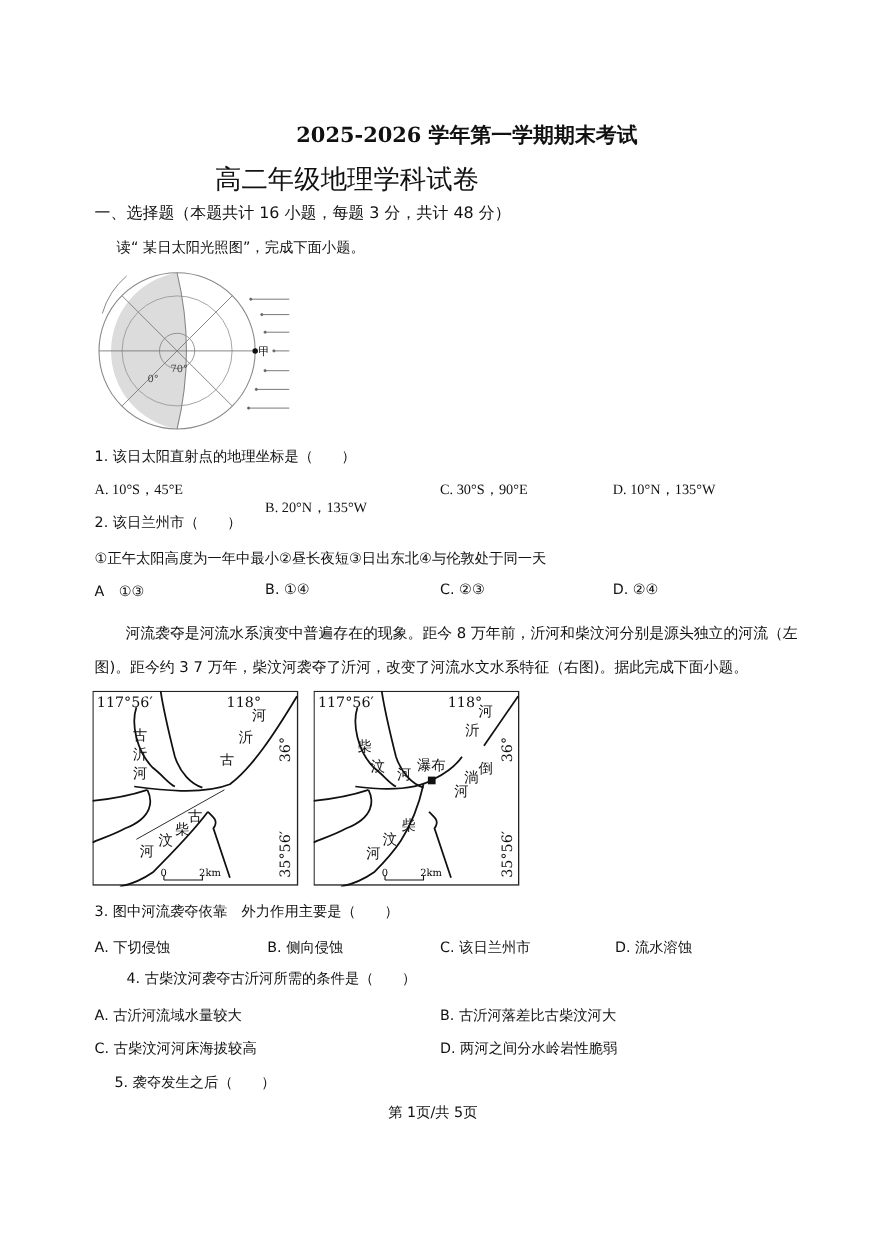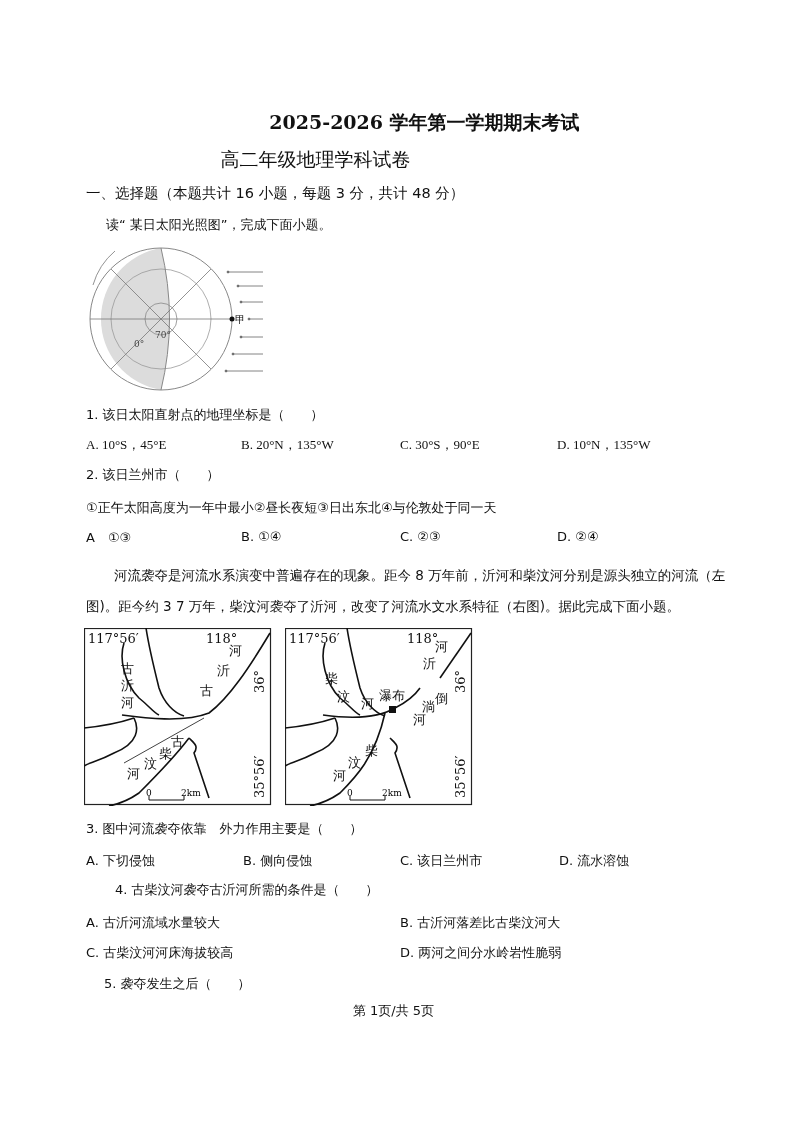--- a/index.html
+++ b/index.html
@@ -2,21 +2,21 @@
 <html><head>
 <meta charset="utf-8">
 <style>
   html, body { margin: 0; padding: 0; background: #ffffff; }
   body { width: 793px; height: 1122px; position: relative; overflow: hidden;
          font-family: "DejaVu Sans", "Liberation Sans", sans-serif; color: #111; }
   .abs { position: absolute; white-space: nowrap; }
   .title1 { top: 110px; left: 0; width: 793px; text-align: center;
             font-family: "DejaVu Serif", "Liberation Serif", serif; font-weight: bold; font-size: 19px; margin-left: 28px; }
   .title2 { top: 147px; left: 0; width: 631px; text-align: center;
-            font-family: "DejaVu Sans", sans-serif; font-size: 19px; }
+            font-family: "DejaVu Sans", sans-serif; font-size: 24px; }
   .section { top: 184px; left: 86px; font-size: 14.5px; }
   .txt { font-size: 13px; }
   .serif { font-family: "Liberation Serif", "DejaVu Serif", serif; }
   .q { font-size: 13px; }
   .opt { font-size: 13px; }
   .para { font-size: 13.5px; }
   .footer { top: 1002px; left: 0; width: 787px; text-align: center; font-size: 13px; }
   svg text { font-family: "DejaVu Serif", "Liberation Serif", serif; }
 </style>
 </head>
@@ -58,21 +58,21 @@
       <circle cx="158" cy="94" r="1" fill="#666"></circle>
     <line x1="150" y1="111" x2="180" y2="111"></line>
       <circle cx="150" cy="111" r="1" fill="#666"></circle>
     <line x1="143" y1="128" x2="180" y2="128"></line>
       <circle cx="143" cy="128" r="1" fill="#666"></circle>
   </g>
 </svg>
 
 <div class="abs q" style="top:406px;left:86px;">1. 该日太阳直射点的地理坐标是（　　）</div>
 <div class="abs opt serif" style="top:436px;left:86px;">A. 10°S，45°E</div>
-<div class="abs opt serif" style="top:436px;left:241px;">B. 20°N，135°W</div>
+<div class="abs opt serif" style="top:452px;left:241px;">B. 20°N，135°W</div>
 <div class="abs opt serif" style="top:436px;left:400px;">C. 30°S，90°E</div>
 <div class="abs opt serif" style="top:436px;left:557px;">D. 10°N，135°W</div>
 
 <div class="abs q" style="top:466px;left:86px;">2. 该日兰州市（　　）</div>
 <div class="abs q" style="top:499px;left:86px;">①正午太阳高度为一年中最小②昼长夜短③日出东北④与伦敦处于同一天</div>
 <div class="abs opt" style="top:529px;left:86px;">A　①③</div>
 <div class="abs opt" style="top:529px;left:241px;">B. ①④</div>
 <div class="abs opt" style="top:529px;left:400px;">C. ②③</div>
 <div class="abs opt" style="top:529px;left:557px;">D. ②④</div>
 

